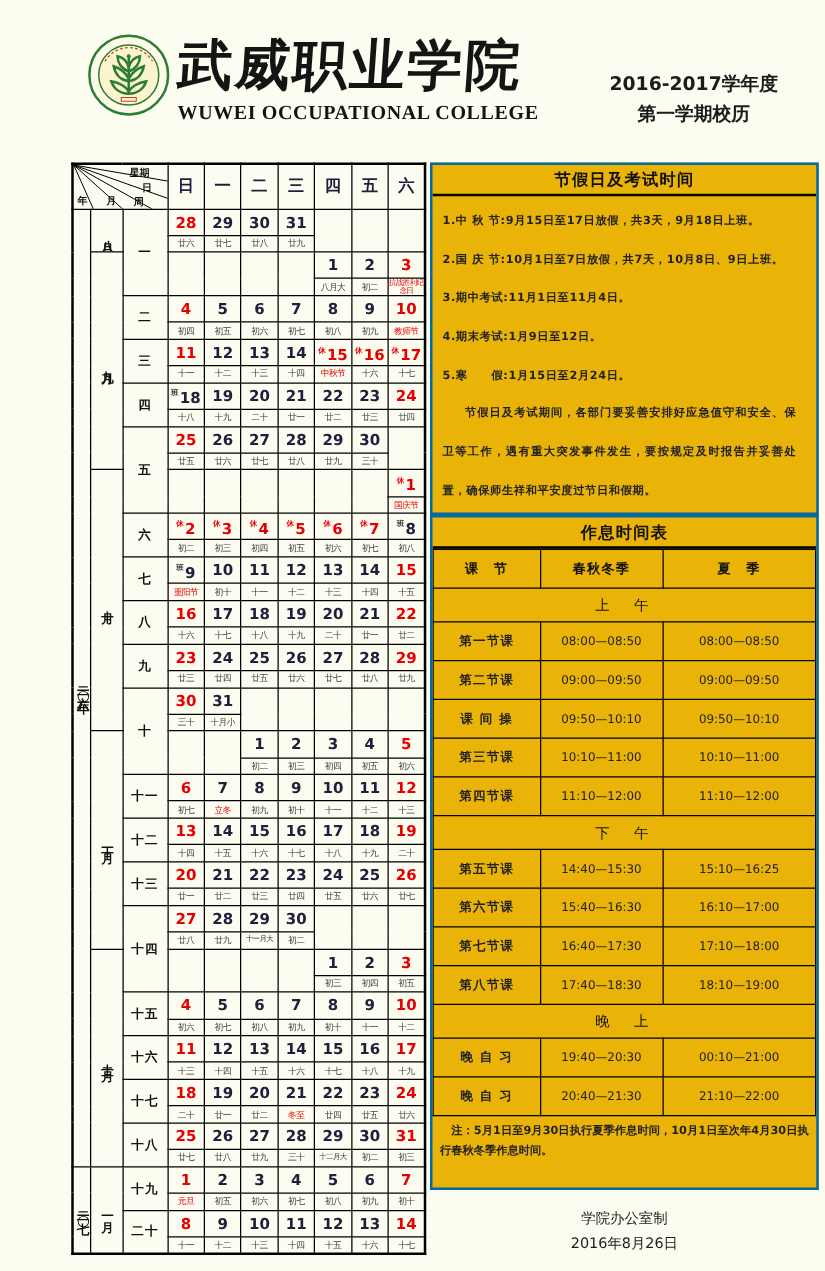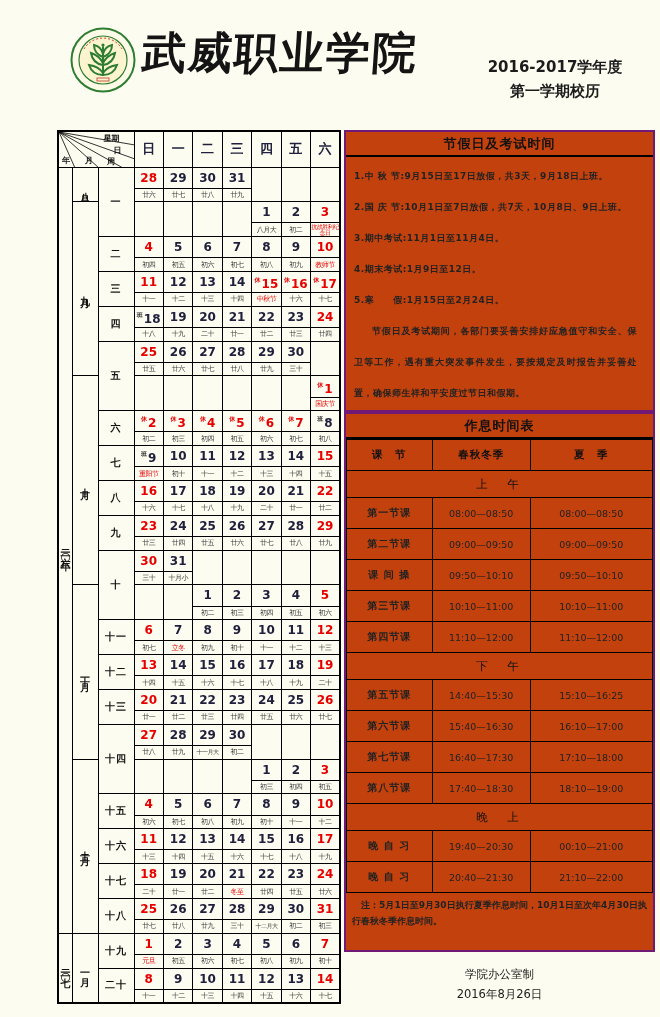--- a/index.html
+++ b/index.html
@@ -40,21 +40,21 @@
   td.lunar{font-size:7px;color:#3a3a3a;line-height:8px;letter-spacing:-0.5px;}
   td.lunar.red{color:#e60000;}
   td.lunar.tiny{font-size:6px;line-height:6px;letter-spacing:-0.5px;}
   .mark{font-size:6px;vertical-align:6px;margin-right:1px;font-weight:bold;}
   .mark.xiu{color:#e60000;}
   .mark.ban{color:#333;}
   td.blank{background:#fcfcf0;}
 
   
   .right{width:311px;display:flex;flex-direction:column;}
-  .panel{border:2px solid #701a75;background:#c2410c;box-sizing:border-box;}
+  .panel{border:2px solid #0369a1;background:#eab308;box-sizing:border-box;}
   .ptitle{font-size:13px;font-weight:bold;color:#111;text-align:center;padding:3px 0 2px;border-bottom:2px solid #000;letter-spacing:1px;}
   .notices{height:282px;overflow:hidden;}
   .nbody{padding:4px 16px 0 8px;}
   .nitem{font-size:9px;font-weight:bold;color:#222;height:31px;display:flex;align-items:center;letter-spacing:0.5px;}
   .npara{font-size:9px;font-weight:bold;color:#222;line-height:31px;text-indent:2em;margin:0;text-align:justify;letter-spacing:0.5px;}
   .sched{height:540px;margin-top:0;overflow:hidden;}
   table.st{border-collapse:collapse;table-layout:fixed;width:100%;}
   table.st td,table.st th{border:1px solid #000;text-align:center;padding:0;overflow:hidden;}
   table.st col.c1{width:28%;} table.st col.c2{width:32%;} table.st col.c3{width:40%;}
   th.shead{height:30px;font-size:10.5px;font-weight:bold;color:#111;letter-spacing:1px;}
@@ -81,20 +81,21 @@
         <path d="M33 38 C40 37 44 32 45 26 C39 28 35 32 33 36"></path>
         <path d="M33 48 C26 48 21 44 19 38 C26 39 31 43 33 46"></path>
         <path d="M33 48 C40 48 45 44 47 38 C40 39 35 43 33 46"></path>
       </g>
       <circle cx="33" cy="18" r="1.6" fill="#2d7d32"></circle>
       <path d="M14 22 A22 22 0 0 1 52 22" fill="none" stroke="#c43a2a" stroke-width="1" stroke-dasharray="2 2"></path>
       <rect x="27" y="51" width="12" height="3" fill="none" stroke="#c43a2a" stroke-width="0.8"></rect>
     </svg>
     <div class="titleblock">
       <div class="cn-title">武威职业学院</div>
+      <div class="en-title">WUWEI OCCUPATIONAL COLLEGE</div>
     </div>
     <div class="termblock">
       <div>2016-2017学年度</div>
       <div>第一学期校历</div>
     </div>
   </div>
 
   <div class="content">
 
     <table class="cal">

